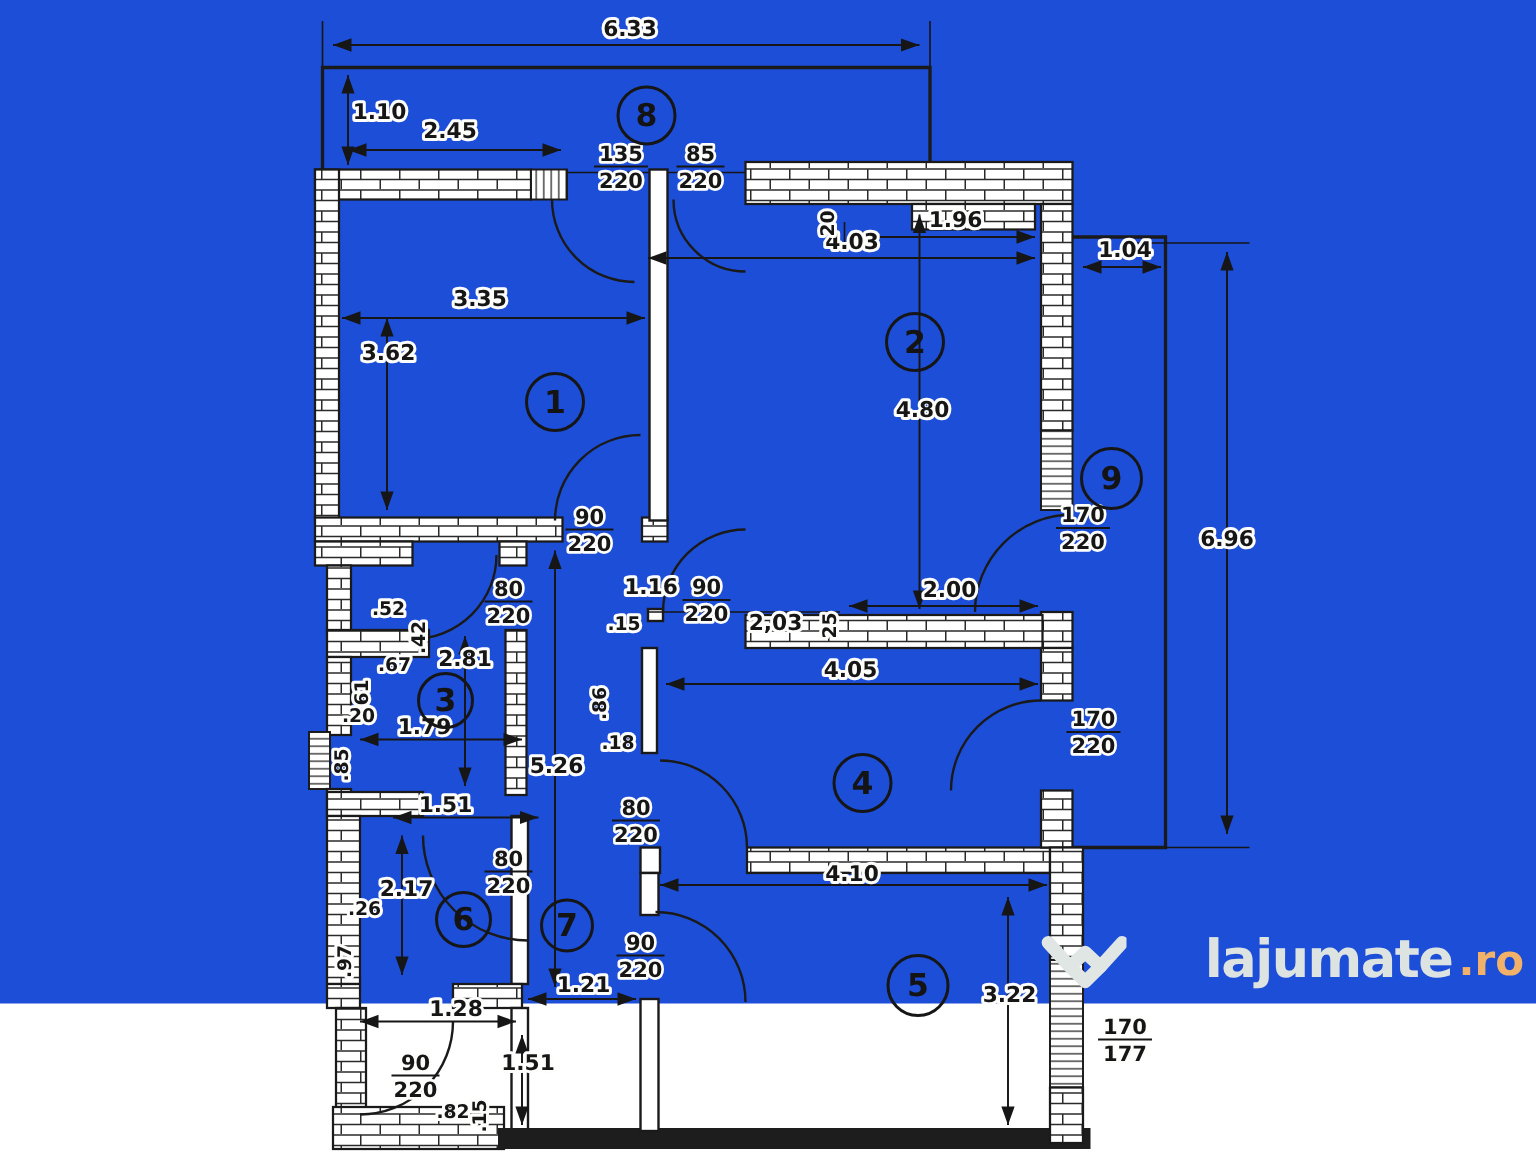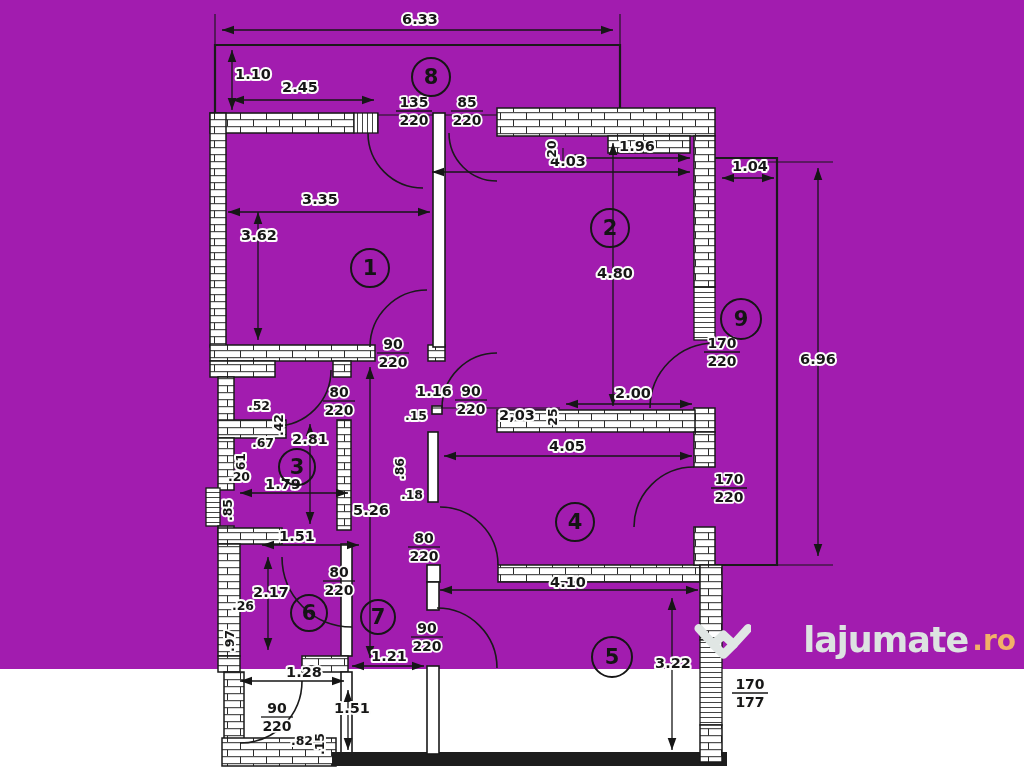--- a/index.html
+++ b/index.html
@@ -1,16 +1,16 @@
 <!DOCTYPE html>
 <html><head>
 <meta charset="utf-8">
 <style>
   html,body{margin:0;padding:0;background:#ffffff;width:1024px;height:768px;overflow:hidden;}
-  #stage{position:relative;width:1024px;height:669px;background:#a21caf;font-family:"DejaVu Sans",sans-serif;}
+  #stage{position:relative;width:1024px;height:669px;background:#1d4ed8;font-family:"DejaVu Sans",sans-serif;}
   svg text{font-family:"DejaVu Sans",sans-serif;}
   .dim{font-size:14.5px;font-weight:600;fill:#161616;text-anchor:middle;
        paint-order:stroke;stroke:#fdfdfc;stroke-width:4px;stroke-linejoin:round;}
   .sm{font-size:12.5px;}
   .door{font-size:14px;font-weight:600;fill:#161616;text-anchor:middle;
         paint-order:stroke;stroke:#fdfdfc;stroke-width:3.5px;stroke-linejoin:round;}
   .rm{font-size:21px;font-weight:600;fill:#141414;text-anchor:middle;}
   .dl{stroke:#161616;stroke-width:1.3px;}
   .ext{stroke:#161616;stroke-width:1.1px;}
   .fbar{stroke:#161616;stroke-width:1.3px;}

